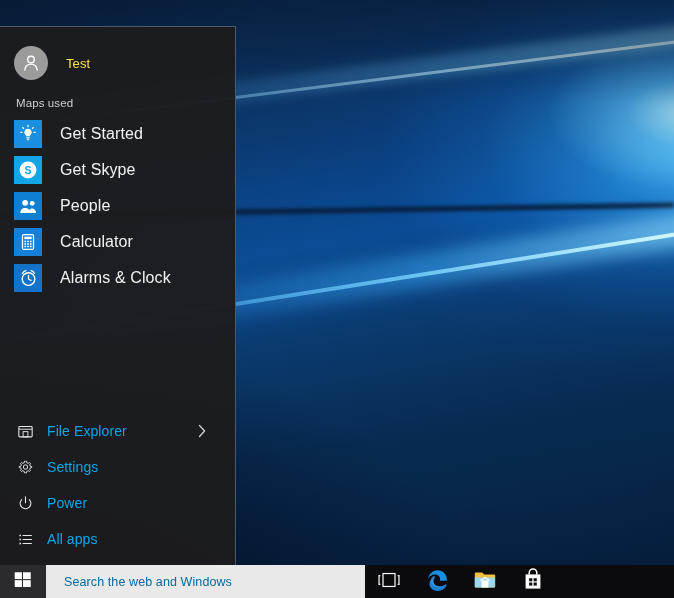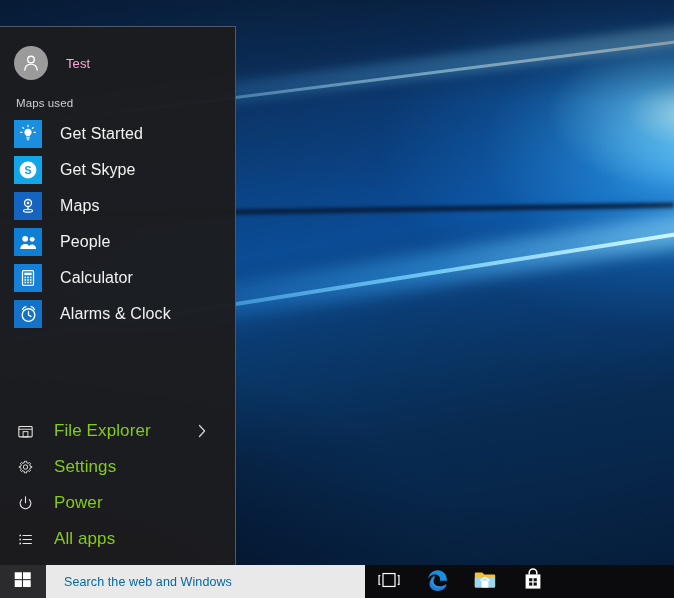--- a/index.html
+++ b/index.html
@@ -194,21 +194,21 @@
     border-radius: 50%;
     background: #9b9b9b;
     display: flex;
     align-items: center;
     justify-content: center;
     flex: 0 0 auto;
   }
   .user-name {
     margin-left: 18px;
     font-size: 13px;
-    color: #f9a8d4;
+    color: #fde047;
     letter-spacing: 0.1px;
   }
 
   
   .section-head {
     font-size: 11.5px;
     color: #cfcfcf;
     padding: 10px 0 7px 16px;
     letter-spacing: 0.1px;
   }
@@ -252,23 +252,23 @@
   }
   .bot-ico {
     width: 18px;
     height: 18px;
     flex: 0 0 auto;
     display: flex;
     align-items: center;
     justify-content: center;
   }
   .bottom-label {
-    margin-left: 20px;
-    font-size: 17px;
-    color: #84cc16;
+    margin-left: 13px;
+    font-size: 14px;
+    color: #0ea5e9;
     letter-spacing: 0.1px;
   }
   .chev {
     position: absolute;
     right: 28px;
     top: 50%;
     transform: translateY(-50%);
     display: flex;
     align-items: center;
   }
@@ -378,31 +378,20 @@
       <div class="app-item">
         <div class="tile" style="background:#12a5e8">
           <svg width="22" height="22" viewBox="0 0 24 24" aria-hidden="true">
             <circle cx="12" cy="12" r="9.2" fill="#ffffff"></circle>
             <text x="12" y="16.4" text-anchor="middle" font-family="'Liberation Sans', sans-serif" font-size="11.5" font-weight="bold" fill="#12a5e8">S</text>
           </svg>
         </div>
         <div class="app-label">Get Skype</div>
       </div>
 
-      <div class="app-item">
-        <div class="tile" style="background:#1565c0">
-          <svg width="20" height="20" viewBox="0 0 24 24" aria-hidden="true">
-            <circle cx="12" cy="8.4" r="4.2" fill="none" stroke="#ffffff" stroke-width="1.6"></circle>
-            <circle cx="12" cy="8.4" r="1.5" fill="#ffffff"></circle>
-            <path d="M12 12.8 L12 16.2" stroke="#ffffff" stroke-width="1.6" stroke-linecap="round"></path>
-            <ellipse cx="12" cy="17.6" rx="5.4" ry="1.7" fill="none" stroke="#ffffff" stroke-width="1.4"></ellipse>
-          </svg>
-        </div>
-        <div class="app-label">Maps</div>
-      </div>
 
       <div class="app-item">
         <div class="tile" style="background:#0f7fd4">
           <svg width="21" height="21" viewBox="0 0 24 24" aria-hidden="true">
             <circle cx="8.2" cy="7.8" r="3.3" fill="#ffffff"></circle>
             <path d="M2.6 19.4c0-3.4 2.5-5.6 5.6-5.6s5.6 2.2 5.6 5.6z" fill="#ffffff"></path>
             <circle cx="16.2" cy="8.4" r="2.8" fill="#ffffff"></circle>
             <path d="M11.8 19.4c0-3.1 2.1-5 4.4-5s4.4 1.9 4.4 5z" fill="#ffffff"></path>
           </svg>
         </div>

